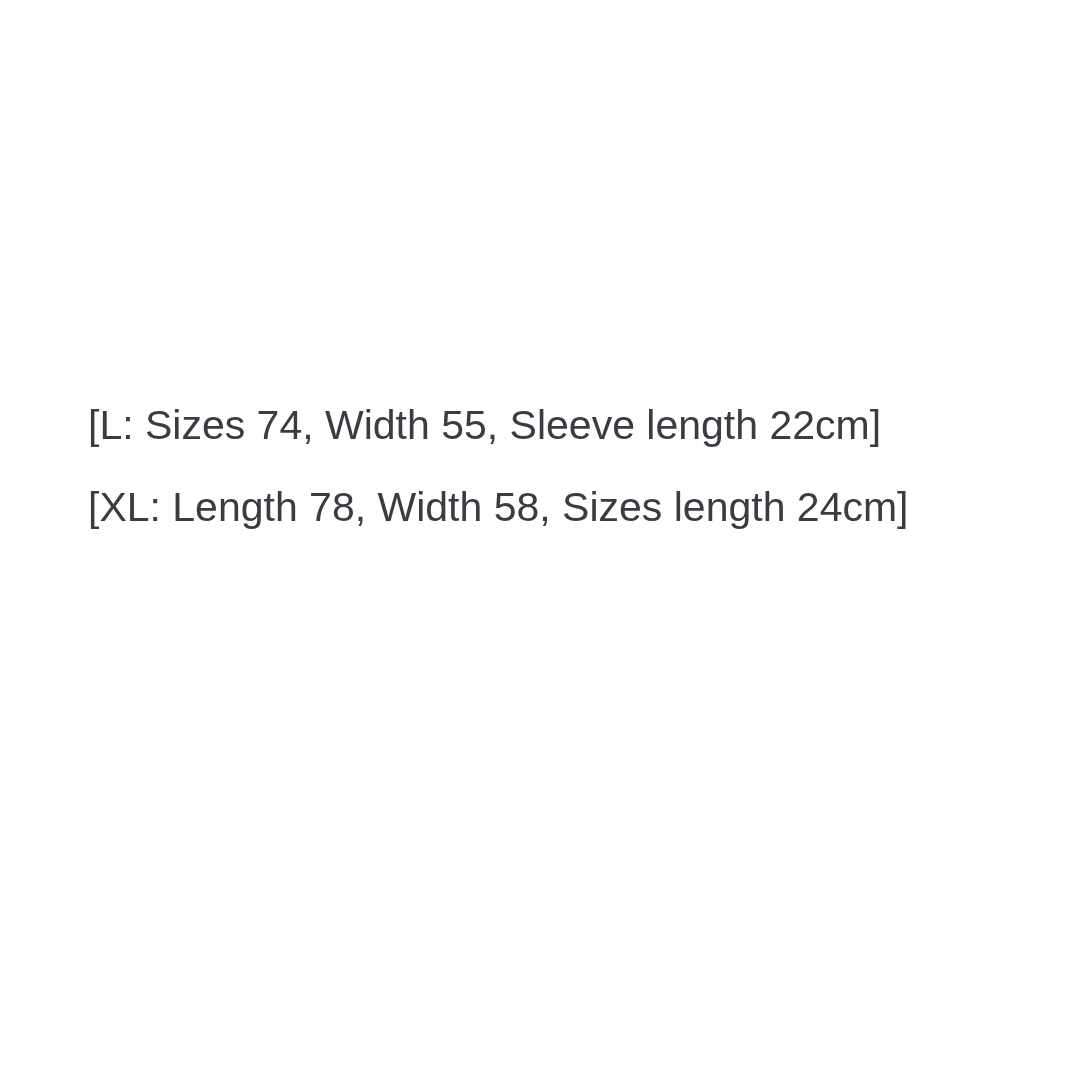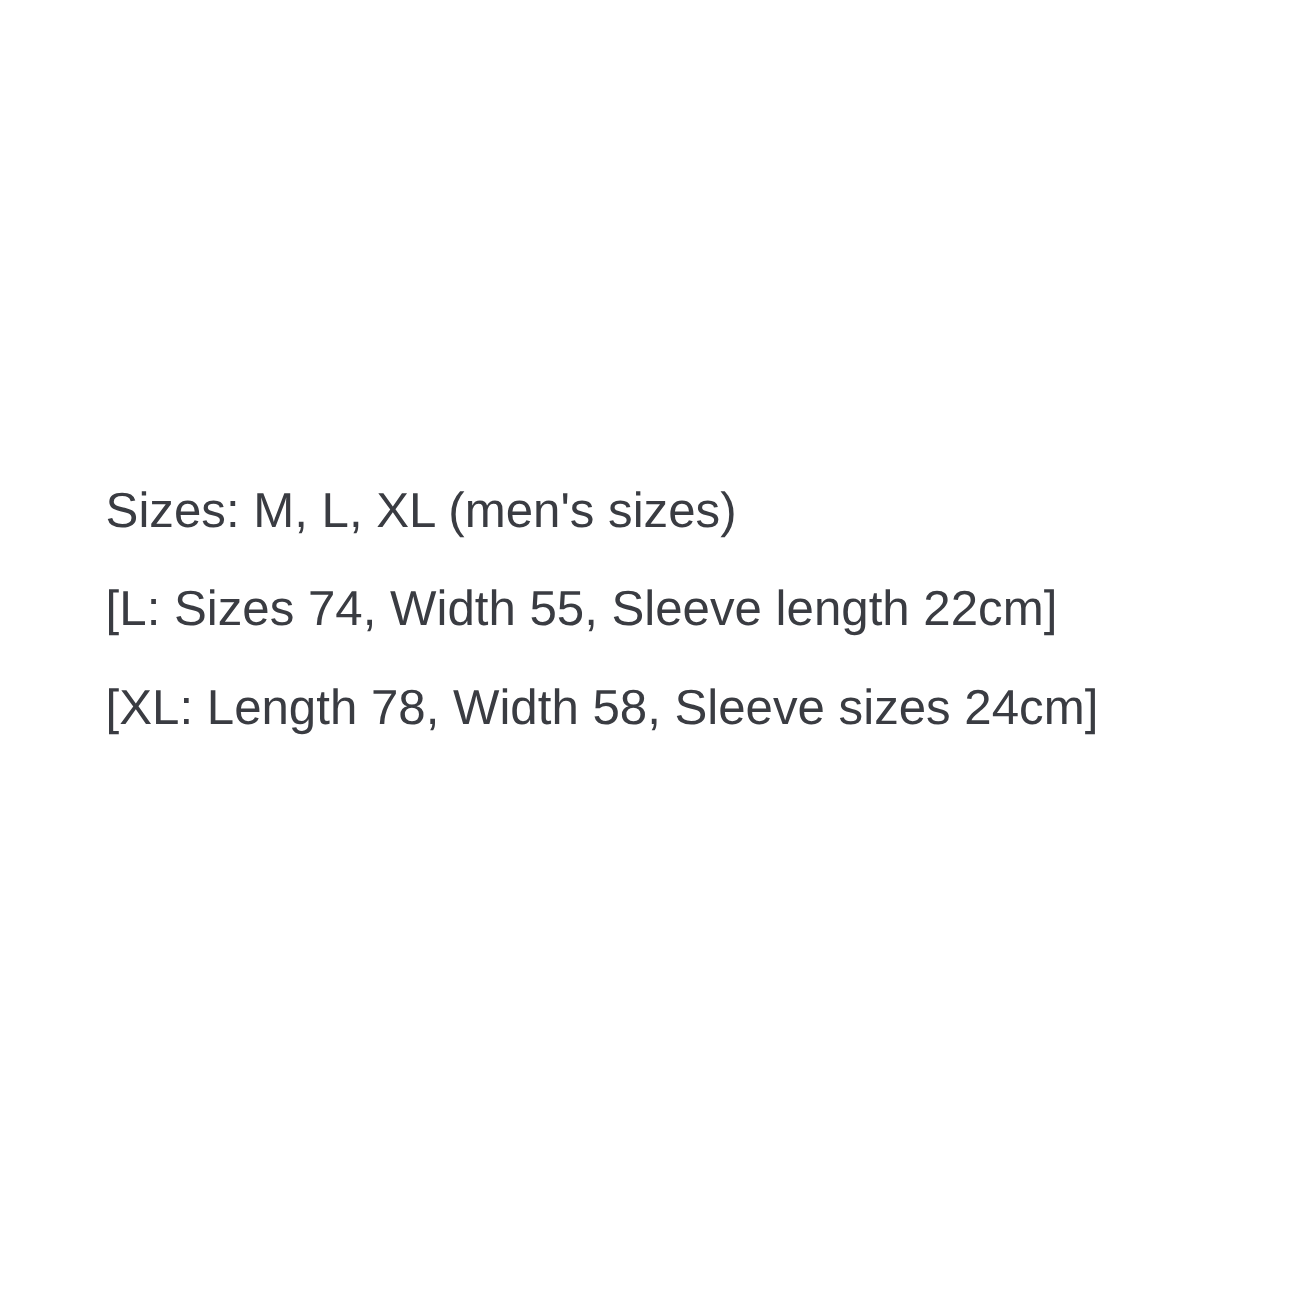--- a/index.html
+++ b/index.html
@@ -28,16 +28,15 @@
   }
   .size-line {
     margin: 0;
     padding: 0;
   }
 </style>
 </head>
 <body>
 
 <div class="size-text-block">
-  <p class="size-line">Sizes: M, L, XL (men's sizes)</p>
   <p class="size-line">[L: Sizes 74, Width 55, Sleeve length 22cm]</p>
-  <p class="size-line">[XL: Length 78, Width 58, Sleeve sizes 24cm]</p>
+  <p class="size-line">[XL: Length 78, Width 58, Sizes length 24cm]</p>
 </div>
 
 </body></html>

